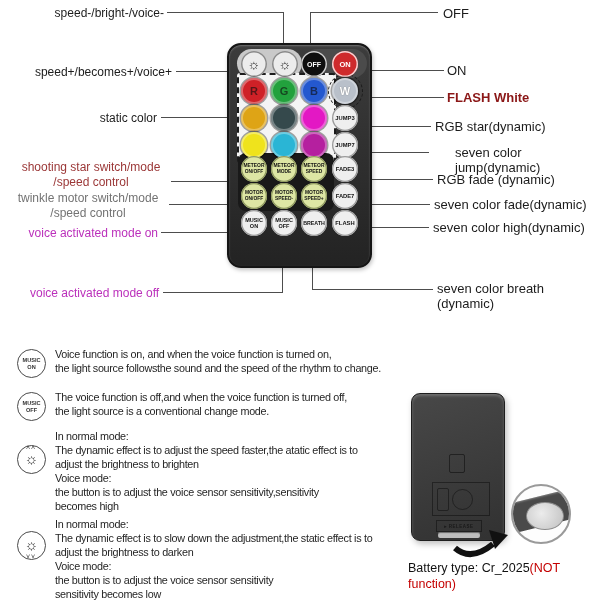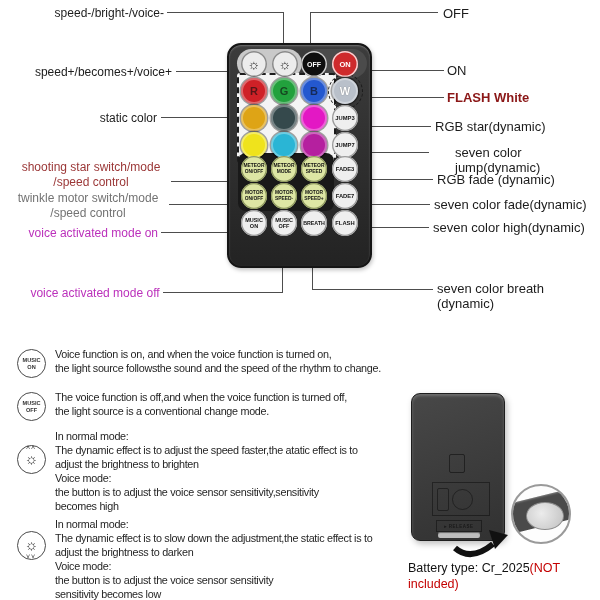--- a/index.html
+++ b/index.html
@@ -78,21 +78,21 @@
 <div class="ln" style="left:356px;top:227px;width:73px;height:1px"></div>
 
 <div class="lbl" style="left:24px;top:6px;width:140px;text-align:right">speed-/bright-/voice-</div>
 <div class="lbl" style="left:28px;top:65px;width:144px;text-align:right">speed+/becomes+/voice+</div>
 <div class="lbl" style="left:55px;top:111px;width:102px;text-align:right">static color</div>
 <div class="lbl c-darkred" style="left:15px;top:160px;width:152px;text-align:center">shooting star switch/mode
 /speed control</div>
 <div class="lbl c-teal" style="left:10px;top:191px;width:156px;text-align:center">twinkle motor switch/mode
 /speed control</div>
 <div class="lbl c-magenta" style="left:28px;top:226px;width:130px;text-align:right">voice activated mode on</div>
-<div class="lbl c-magenta" style="left:30px;top:286px;width:130px;text-align:center">voice activated mode off</div>
+<div class="lbl c-magenta" style="left:30px;top:286px;width:130px;text-align:left">voice activated mode off</div>
 
 <div class="rlbl" style="left:443px;top:6px">OFF</div>
 <div class="rlbl" style="left:447px;top:63px">ON</div>
 <div class="rlbl c-purewhite" style="left:447px;top:90px">FLASH White</div>
 <div class="rlbl" style="left:435px;top:119px">RGB star(dynamic)</div>
 <div class="rlbl" style="left:455px;top:145px">seven color jump(dynamic)</div>
 <div class="rlbl" style="left:437px;top:172px">RGB fade (dynamic)</div>
 <div class="rlbl" style="left:434px;top:197px">seven color fade(dynamic)</div>
 <div class="rlbl" style="left:433px;top:220px">seven color high(dynamic)</div>
 <div class="rlbl" style="left:437px;top:281px">seven color breath
@@ -190,14 +190,14 @@
   <polygon points="42,4 61,9 48,23" fill="#111"></polygon>
 </svg>
 
 <div class="inset">
   <div class="tray"></div>
   <div class="coin"></div>
 </div>
 
 <div class="battery-label">
   <span>Battery type: Cr_2025</span><span class="red">(NOT</span><br>
-  <span class="red">included)</span>
+  <span class="red">function)</span>
 </div>
 
 </body></html>

